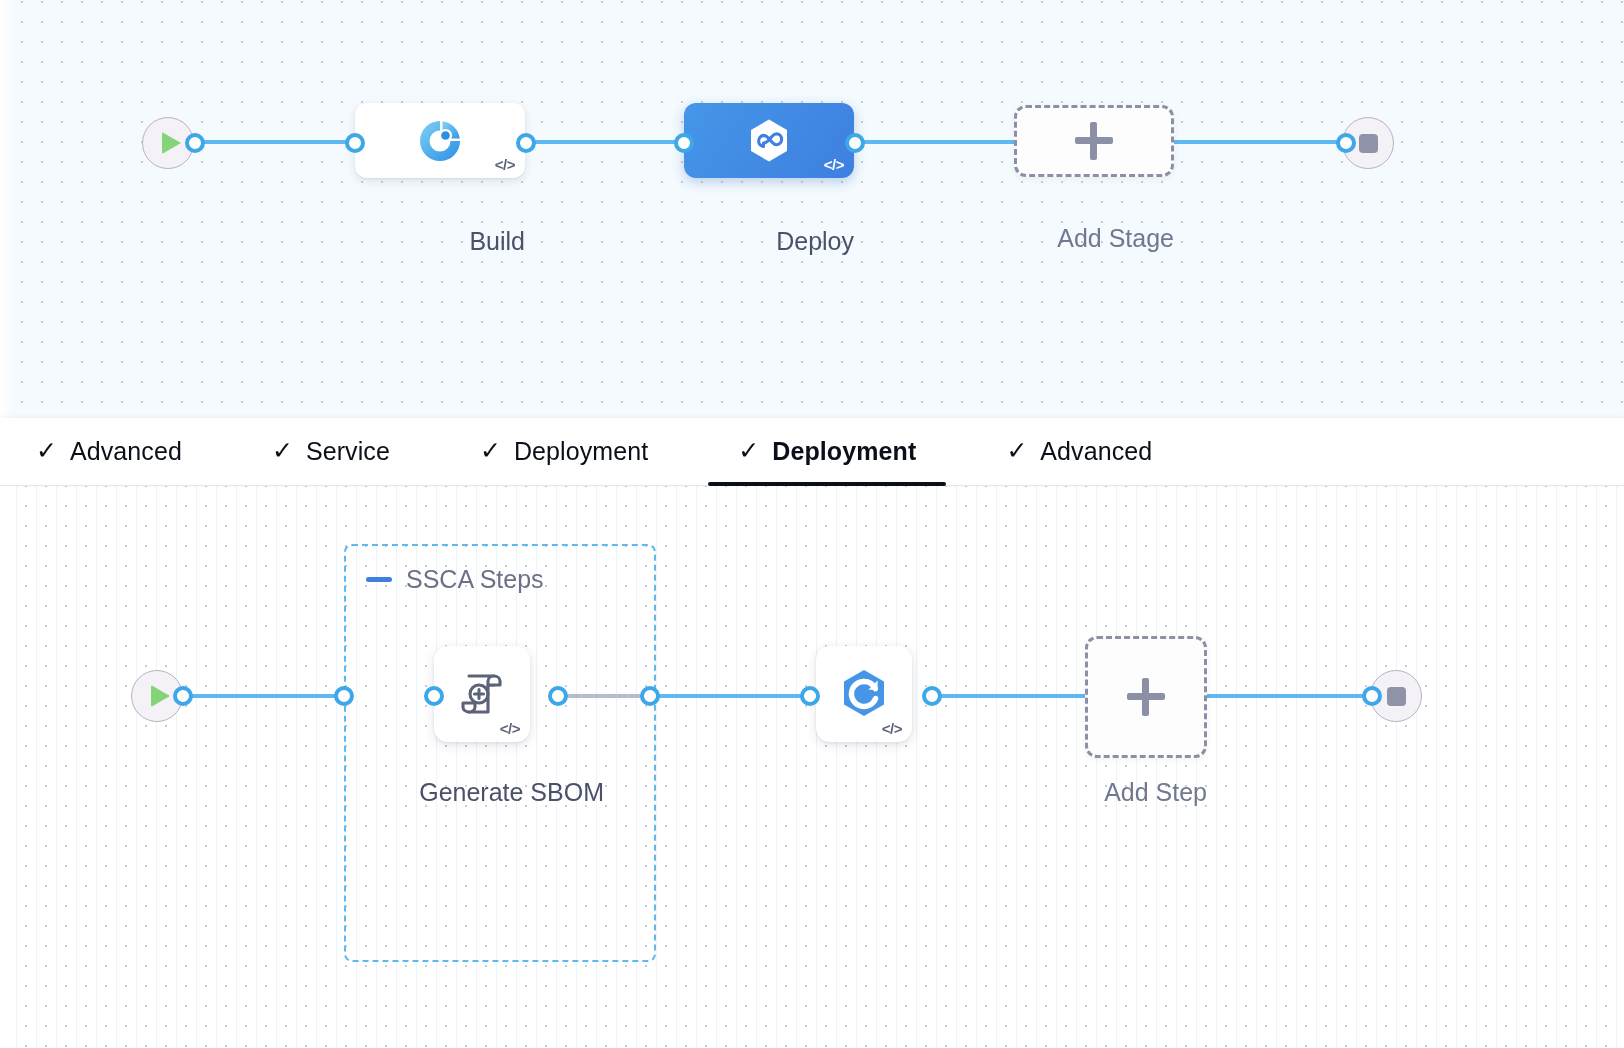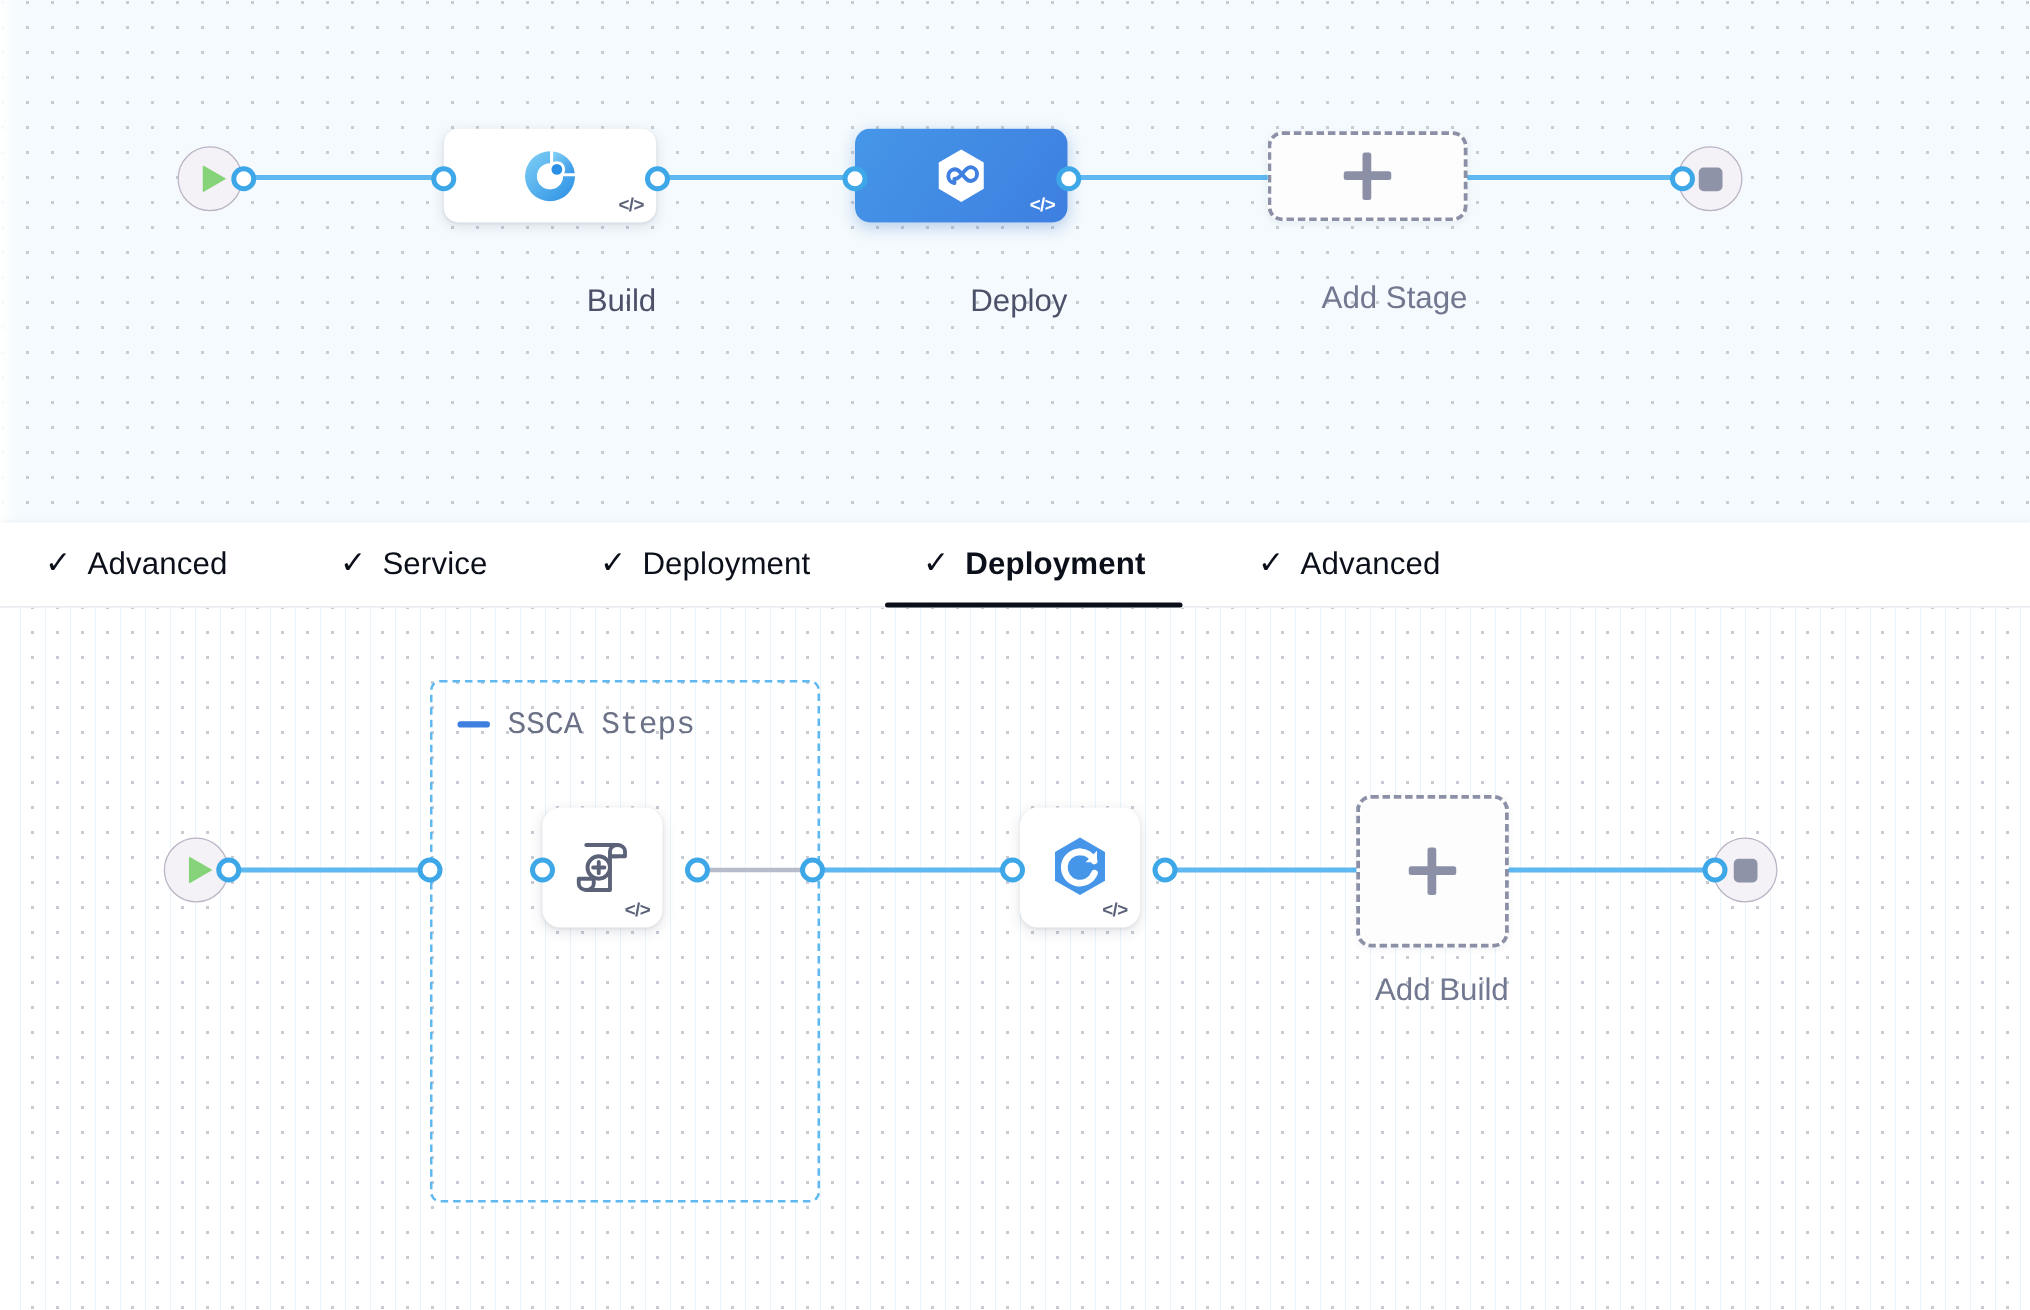--- a/index.html
+++ b/index.html
@@ -256,21 +256,20 @@
   }
   .collapse-dash {
     width: 26px; height: 5px;
     border-radius: 3px;
     background: #3e7fe0;
     display: inline-block;
   }
   .group-title {
     font-size: 25px;
     color: #6b7186;
-    font-family: Liberation Mono, monospace;
   }
 </style>
 </head>
 <body>
 
 <div id="app">
 
   <div class="stage-canvas">
 
     <div class="edge" style="left:190px; top:140px; width:170px;"></div>
@@ -375,39 +374,40 @@
           <path d="M42 12c-3 0-6 2-6 5v4h12v-4c0-3-3-5-6-5Z" fill="#ffffff"></path>
           <path d="M17 48c3 0 6-2 6-5v-4H11v4c0 3 3 5 6 5Z" fill="#ffffff"></path>
           <circle cx="27" cy="30" r="9"></circle>
           <path d="M27 25.5v9M22.5 30h9"></path>
         </g>
       </svg>
       <span class="code-badge">&lt;/&gt;</span>
     </div>
     <div class="port" style="left:424px; top:200px;"></div>
     <div class="port" style="left:548px; top:200px;"></div>
+    <div class="node-label" style="left:382px; top:290px; width:222px;">Generate SBOM</div>
 
     <div class="port" style="left:640px; top:200px;"></div>
 
     <div class="step-card" style="left:816px; top:160px;">
       <svg width="62" height="62" viewBox="0 0 62 62">
         <path d="M31 7 51 18.5v23L31 53 11 41.5v-23Z" fill="#4596e8"></path>
         <path d="M31 18.5a12.5 12.5 0 1 0 11.6 17" fill="none" stroke="#ffffff" stroke-width="5.4" stroke-linecap="round"></path>
         <path d="M31 18.5a12.5 12.5 0 0 1 11.3 7.2" fill="none" stroke="#ffffff" stroke-width="5.4" stroke-linecap="round"></path>
         <path d="M44.6 17.5v9.2h-9.2Z" fill="#ffffff"></path>
       </svg>
       <span class="code-badge">&lt;/&gt;</span>
     </div>
     <div class="port" style="left:800px; top:200px;"></div>
     <div class="port" style="left:922px; top:200px;"></div>
 
     <div class="add-node" style="left:1085px; top:632px; top:150px; width:122px; height:122px;">
       <span class="plus"></span>
     </div>
-    <div class="node-label muted" style="left:1085px; top:290px; width:122px;">Add Build</div>
+    <div class="node-label muted" style="left:1085px; top:290px; width:122px;">Add Step</div>
 
     <div class="terminal" style="left:1370px; top:184px;">
       <span class="stop-sq"></span>
     </div>
     <div class="port" style="left:1362px; top:200px;"></div>
   </div>
 
 </div>
 
 </body></html>

